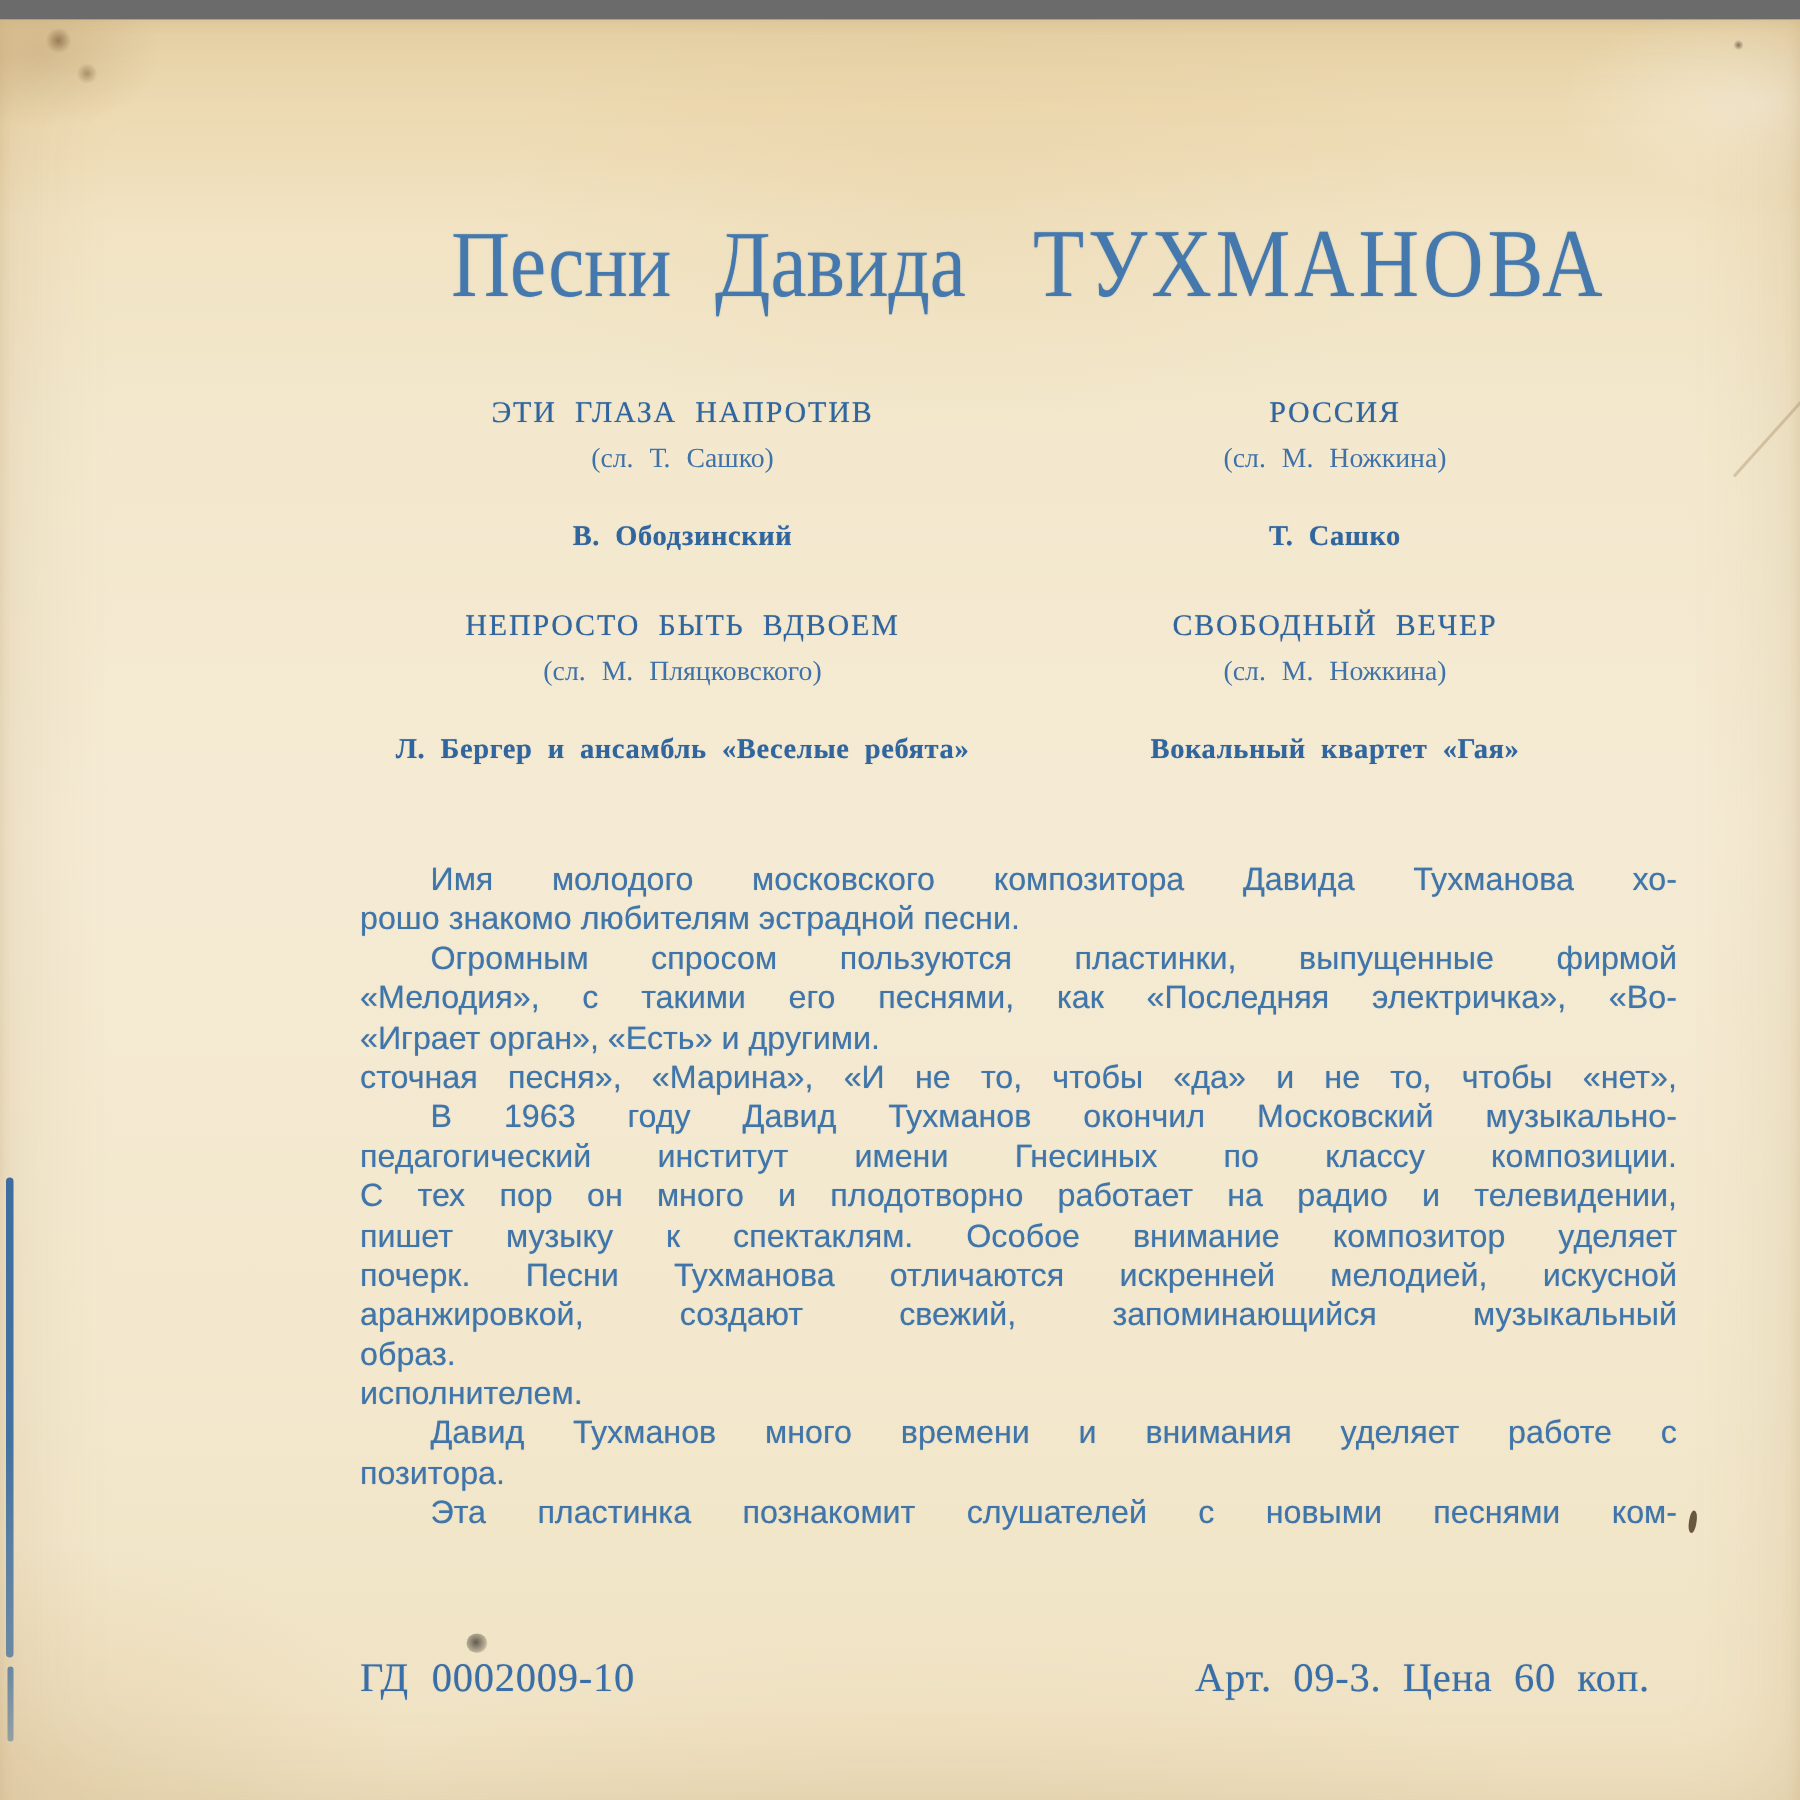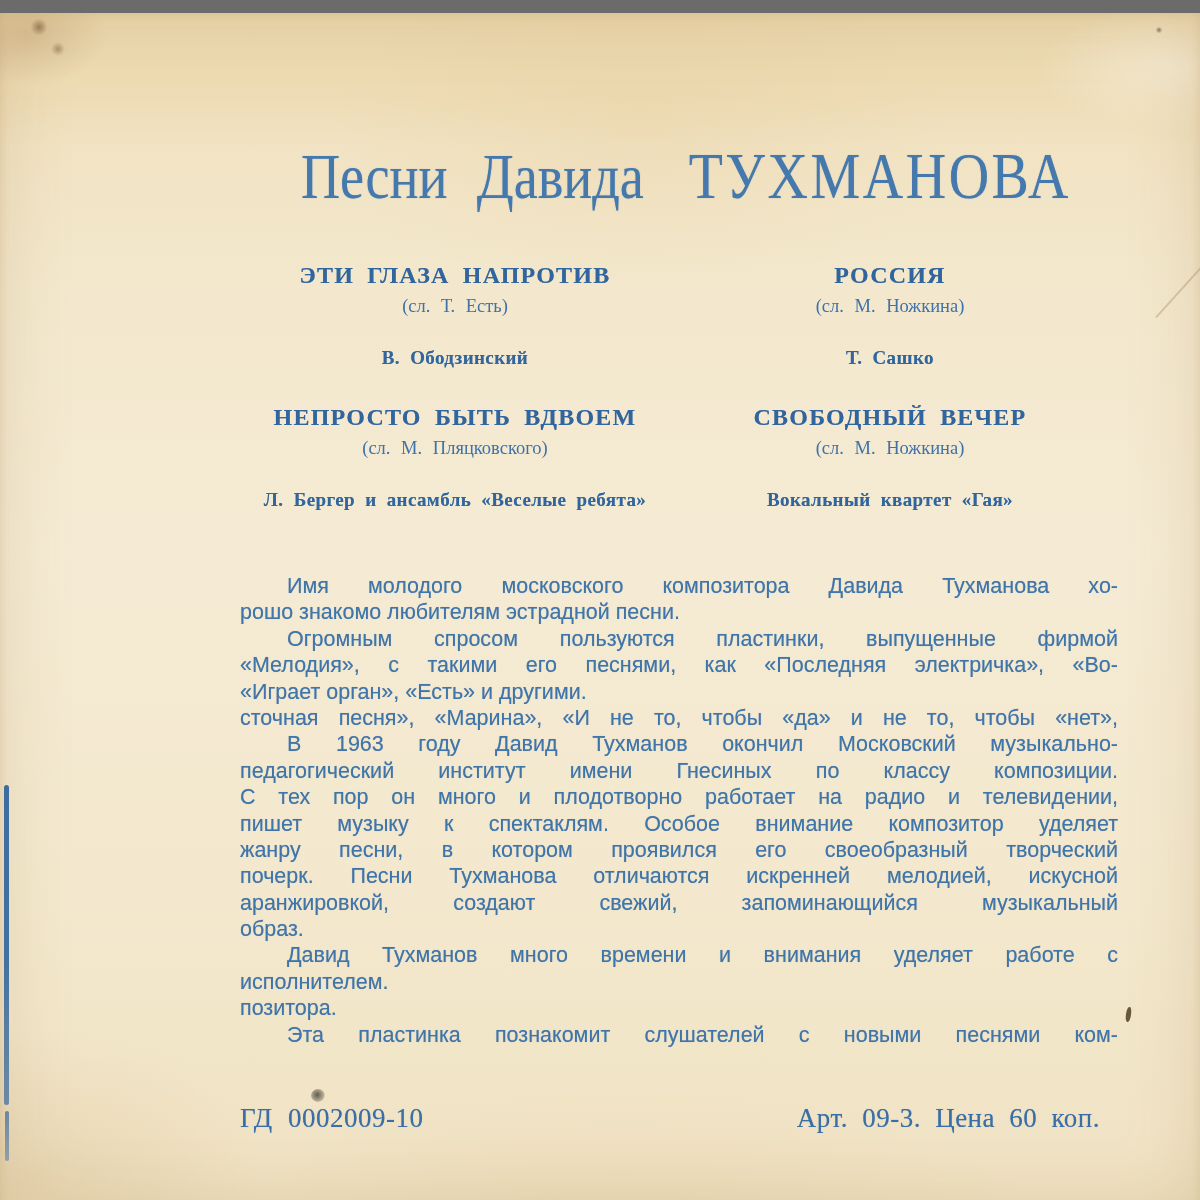--- a/index.html
+++ b/index.html
@@ -70,21 +70,21 @@
   }
   .album-title .w1{margin-right:34px;}
   .album-title .w2{margin-right:52px;}
   .album-title .surname{letter-spacing:3px;font-size:65px;}
 
   
   .tracks{position:absolute;top:250px;left:245px;width:860px;display:flex;}
   .track-column{width:420px;text-align:center;}
   .track-column.right{width:430px;margin-left:10px;}
   .track-title{
-    font-weight:bold;font-size:24px;line-height:24px;margin-bottom:7px;
+    font-weight:normal;font-size:20px;line-height:24px;margin-bottom:7px;
     letter-spacing:1.2px;word-spacing:6px;color:var(--ink-bold);
     text-shadow:0 0 .6px rgba(48,101,158,.5);
   }
   .track-lyricist{
     font-size:18.5px;line-height:24px;margin-bottom:28px;word-spacing:6px;
     color:var(--ink);
   }
   .track-performer{
     font-weight:bold;font-size:19px;line-height:24px;margin-bottom:35px;
     letter-spacing:.4px;word-spacing:5px;color:var(--ink-bold);
@@ -127,21 +127,21 @@
   <div class="paper-fleck"></div>
 
   <h1 class="album-title">
     <span class="w1">Песни</span><span class="w2">Давида</span><span class="surname">ТУХМАНОВА</span>
   </h1>
 
   <div class="tracks">
     <div class="track-column">
         <div class="track-entry">
           <div class="track-title">ЭТИ ГЛАЗА НАПРОТИВ</div>
-          <div class="track-lyricist">(сл. Т. Есть)</div>
+          <div class="track-lyricist">(сл. Т. Сашко)</div>
           <div class="track-performer">В. Ободзинский</div>
         </div>
         <div class="track-entry">
           <div class="track-title">НЕПРОСТО БЫТЬ ВДВОЕМ</div>
           <div class="track-lyricist">(сл. М. Пляцковского)</div>
           <div class="track-performer">Л. Бергер и ансамбль «Веселые ребята»</div>
         </div>
       </div>
     <div class="track-column right">
         <div class="track-entry">
@@ -166,28 +166,27 @@
         <div class="line first">Огромным спросом пользуются пластинки, выпущенные фирмой</div>
         <div class="line">«Мелодия», с такими его песнями, как «Последняя электричка», «Во-</div>
         <div class="line last">«Играет орган», «Есть» и другими.</div>
         <div class="line">сточная песня», «Марина», «И не то, чтобы «да» и не то, чтобы «нет»,</div>
       </div>
       <div class="paragraph">
         <div class="line first">В 1963 году Давид Тухманов окончил Московский музыкально-</div>
         <div class="line">педагогический институт имени Гнесиных по классу композиции.</div>
         <div class="line">С тех пор он много и плодотворно работает на радио и телевидении,</div>
         <div class="line">пишет музыку к спектаклям. Особое внимание композитор уделяет</div>
-        <div class="line">жанру песни, в котором проявился его своеобразный творческий</div>
         <div class="line">почерк. Песни Тухманова отличаются искренней мелодией, искусной</div>
         <div class="line">аранжировкой, создают свежий, запоминающийся музыкальный</div>
         <div class="line last">образ.</div>
       </div>
       <div class="paragraph">
+        <div class="line last">исполнителем.</div>
         <div class="line first">Давид Тухманов много времени и внимания уделяет работе с</div>
-        <div class="line last">исполнителем.</div>
       </div>
       <div class="paragraph">
         <div class="line last">позитора.</div>
         <div class="line first">Эта пластинка познакомит слушателей с новыми песнями ком-</div>
       </div>
     </div>
 
   <div class="footer">
     <span class="catalog">ГД 0002009-10</span>
     <span class="price">Арт. 09-3. Цена 60 коп.</span>

